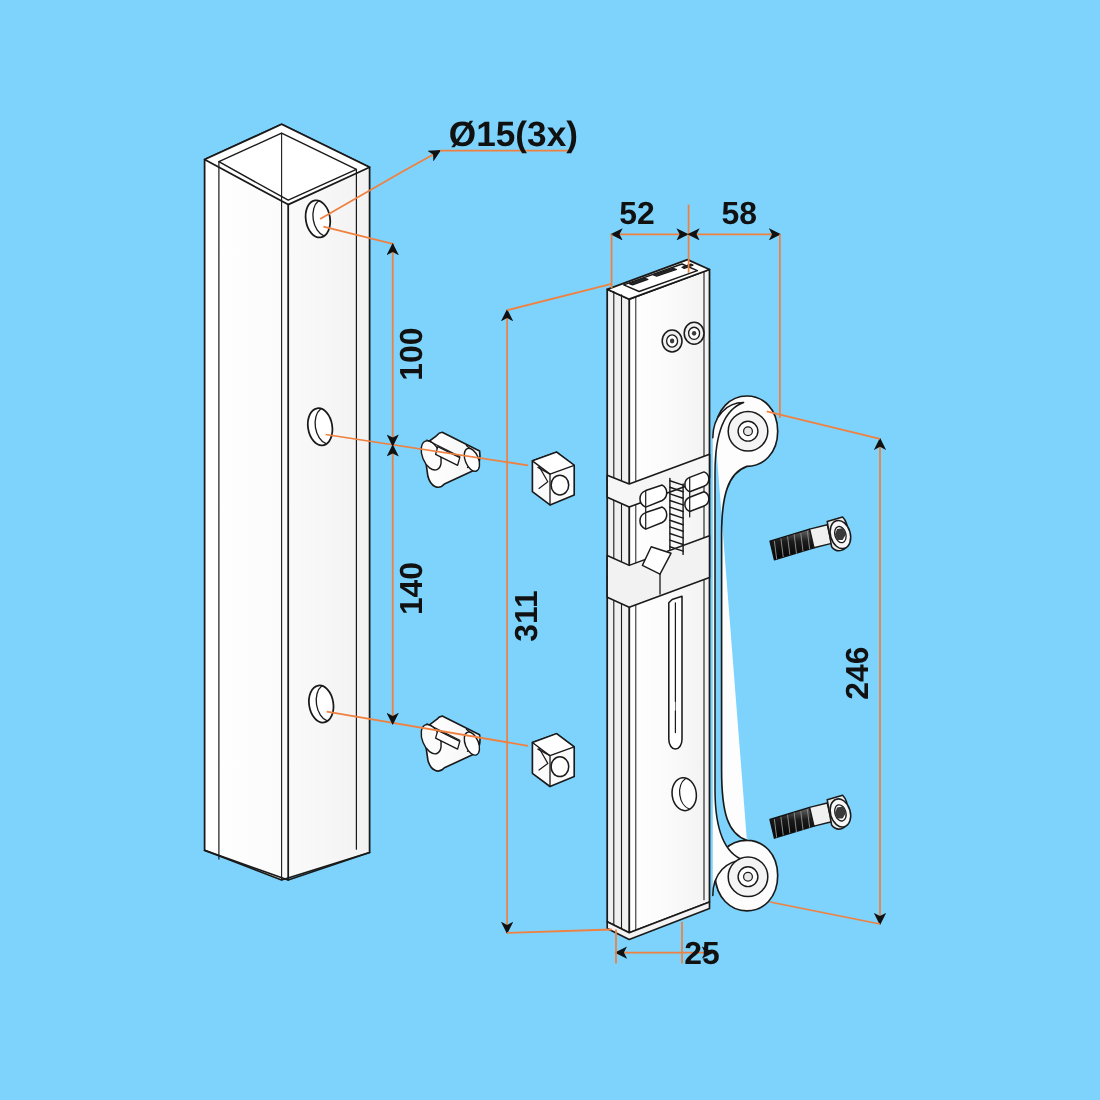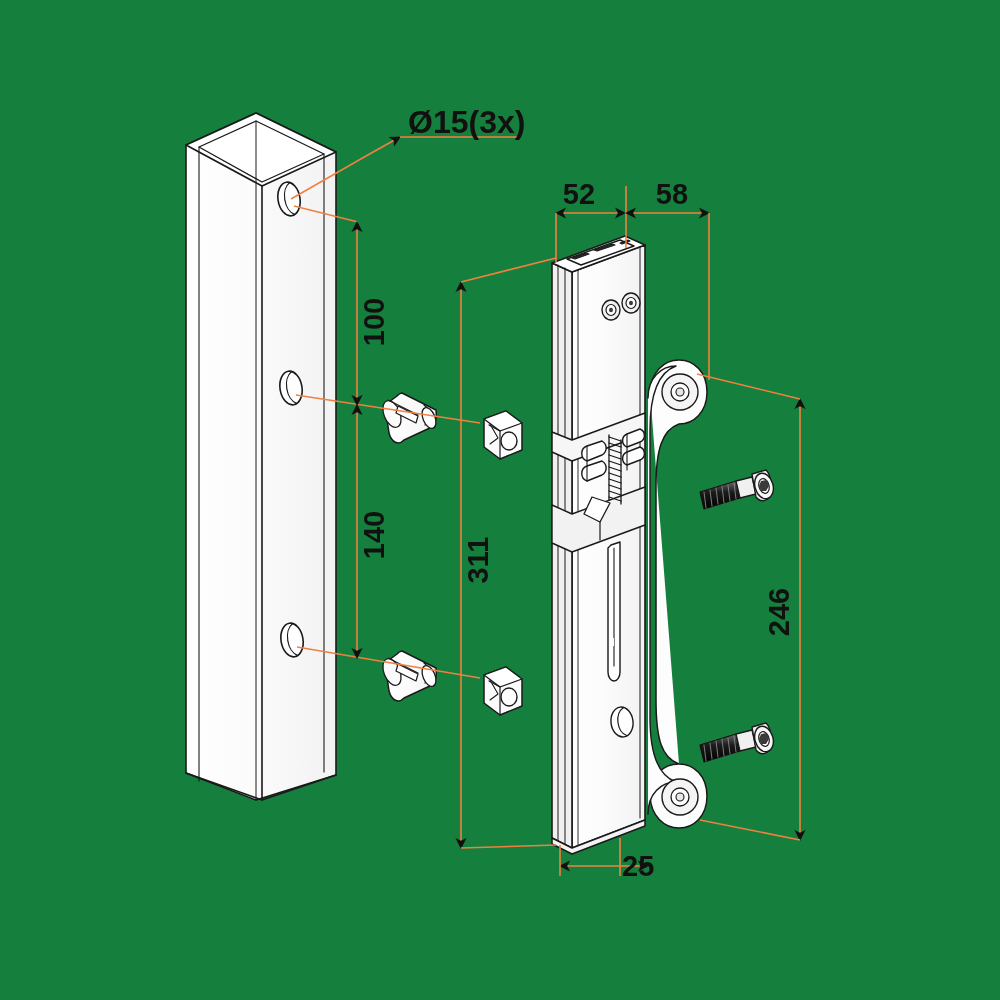--- a/index.html
+++ b/index.html
@@ -11,21 +11,21 @@
   body {
     width: 1000px;
     height: 1000px;
     font-family: "Liberation Sans", sans-serif;
     overflow: hidden;
   }
   #stage {
     position: relative;
     width: 1000px;
     height: 1000px;
-    background: #15803d;
+    background: #7dd3fc;
     text-align: right;
   }
   #drawing {
     position: absolute;
     top: 0;
     left: 0;
     width: 1000px;
     height: 1000px;
   }
   .dim-text {

